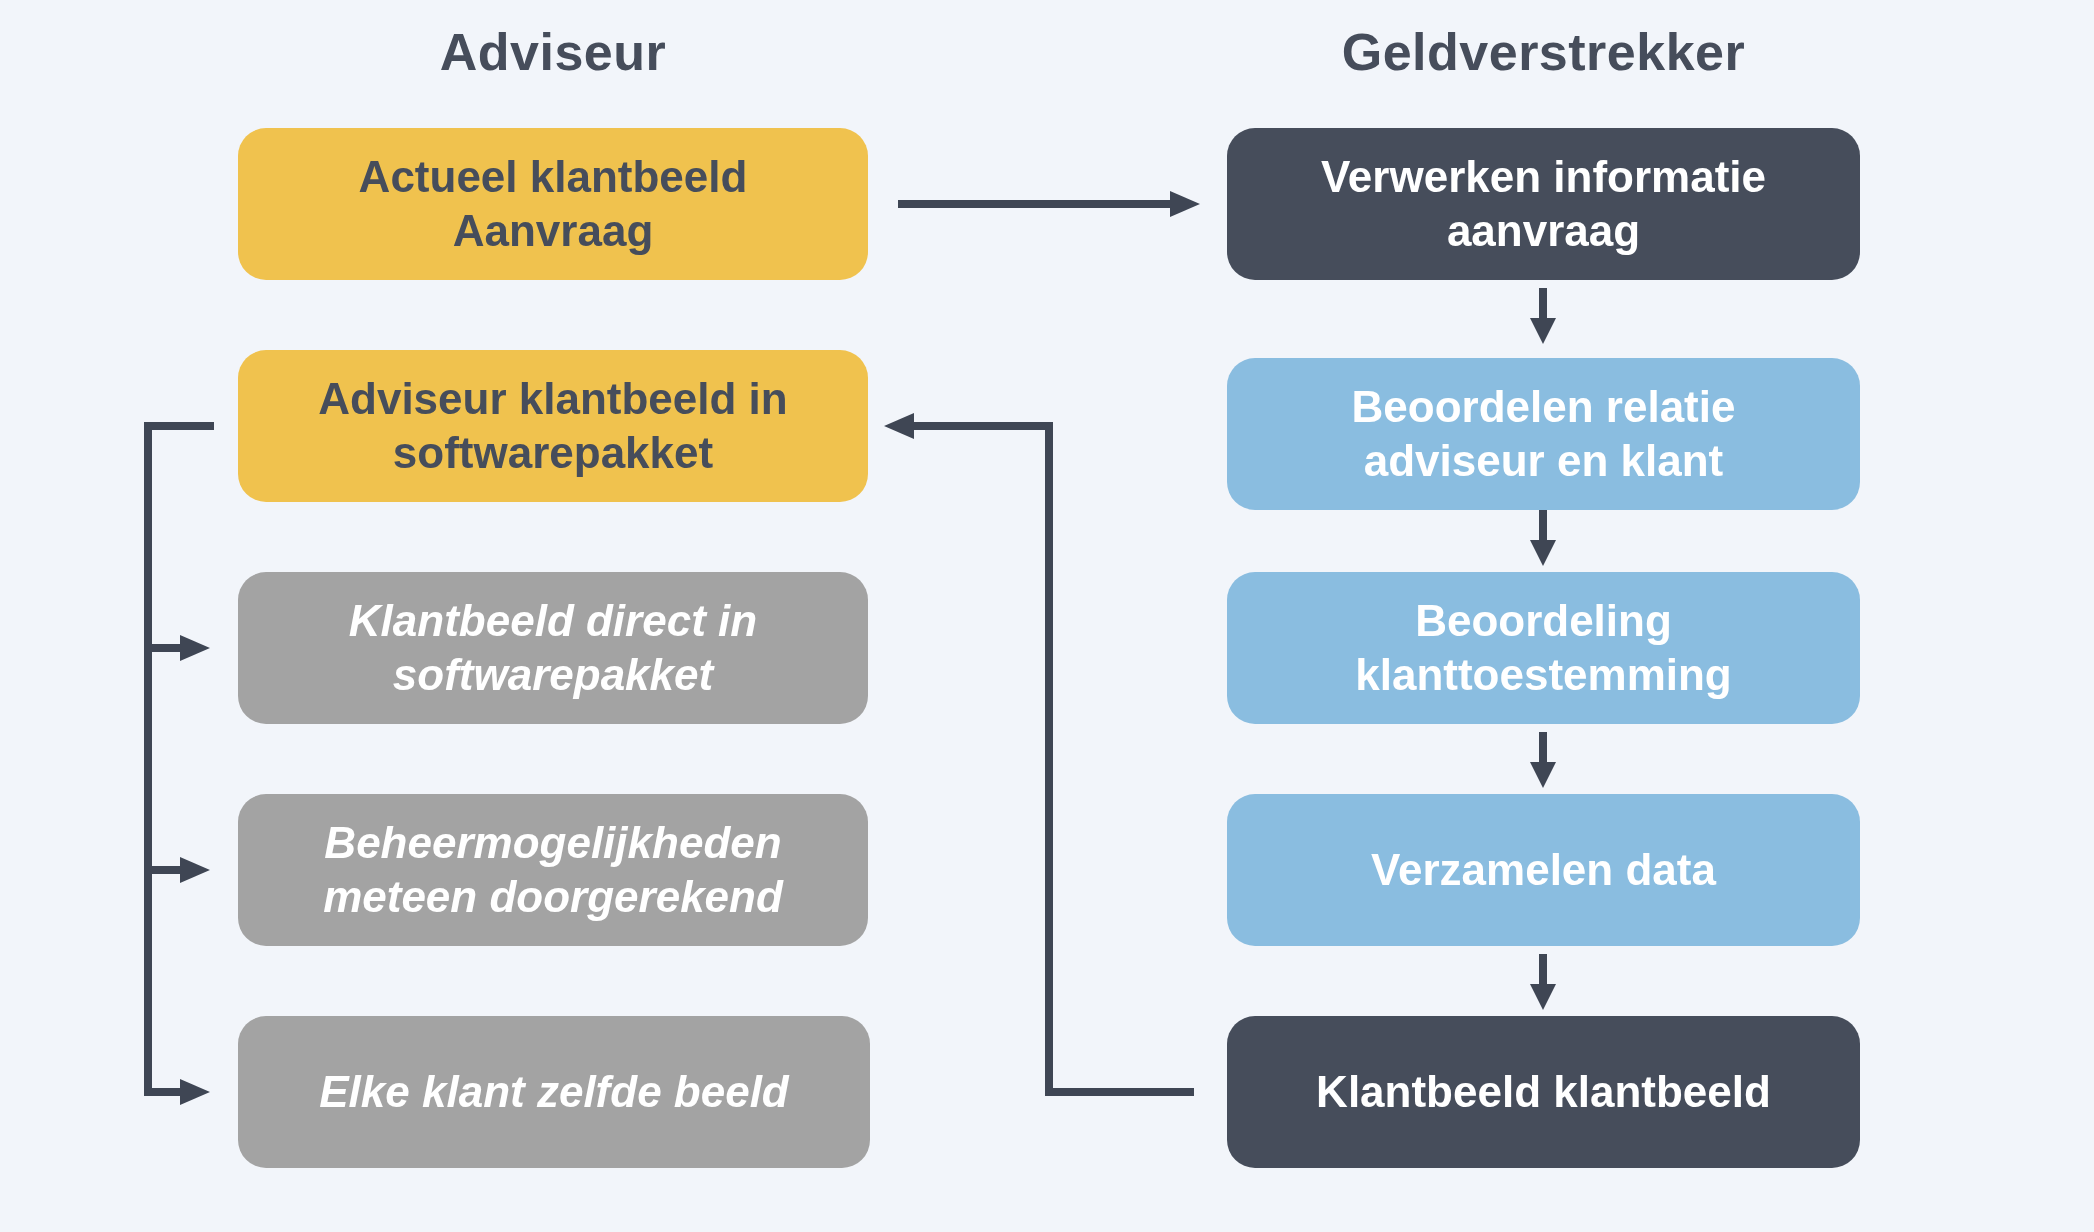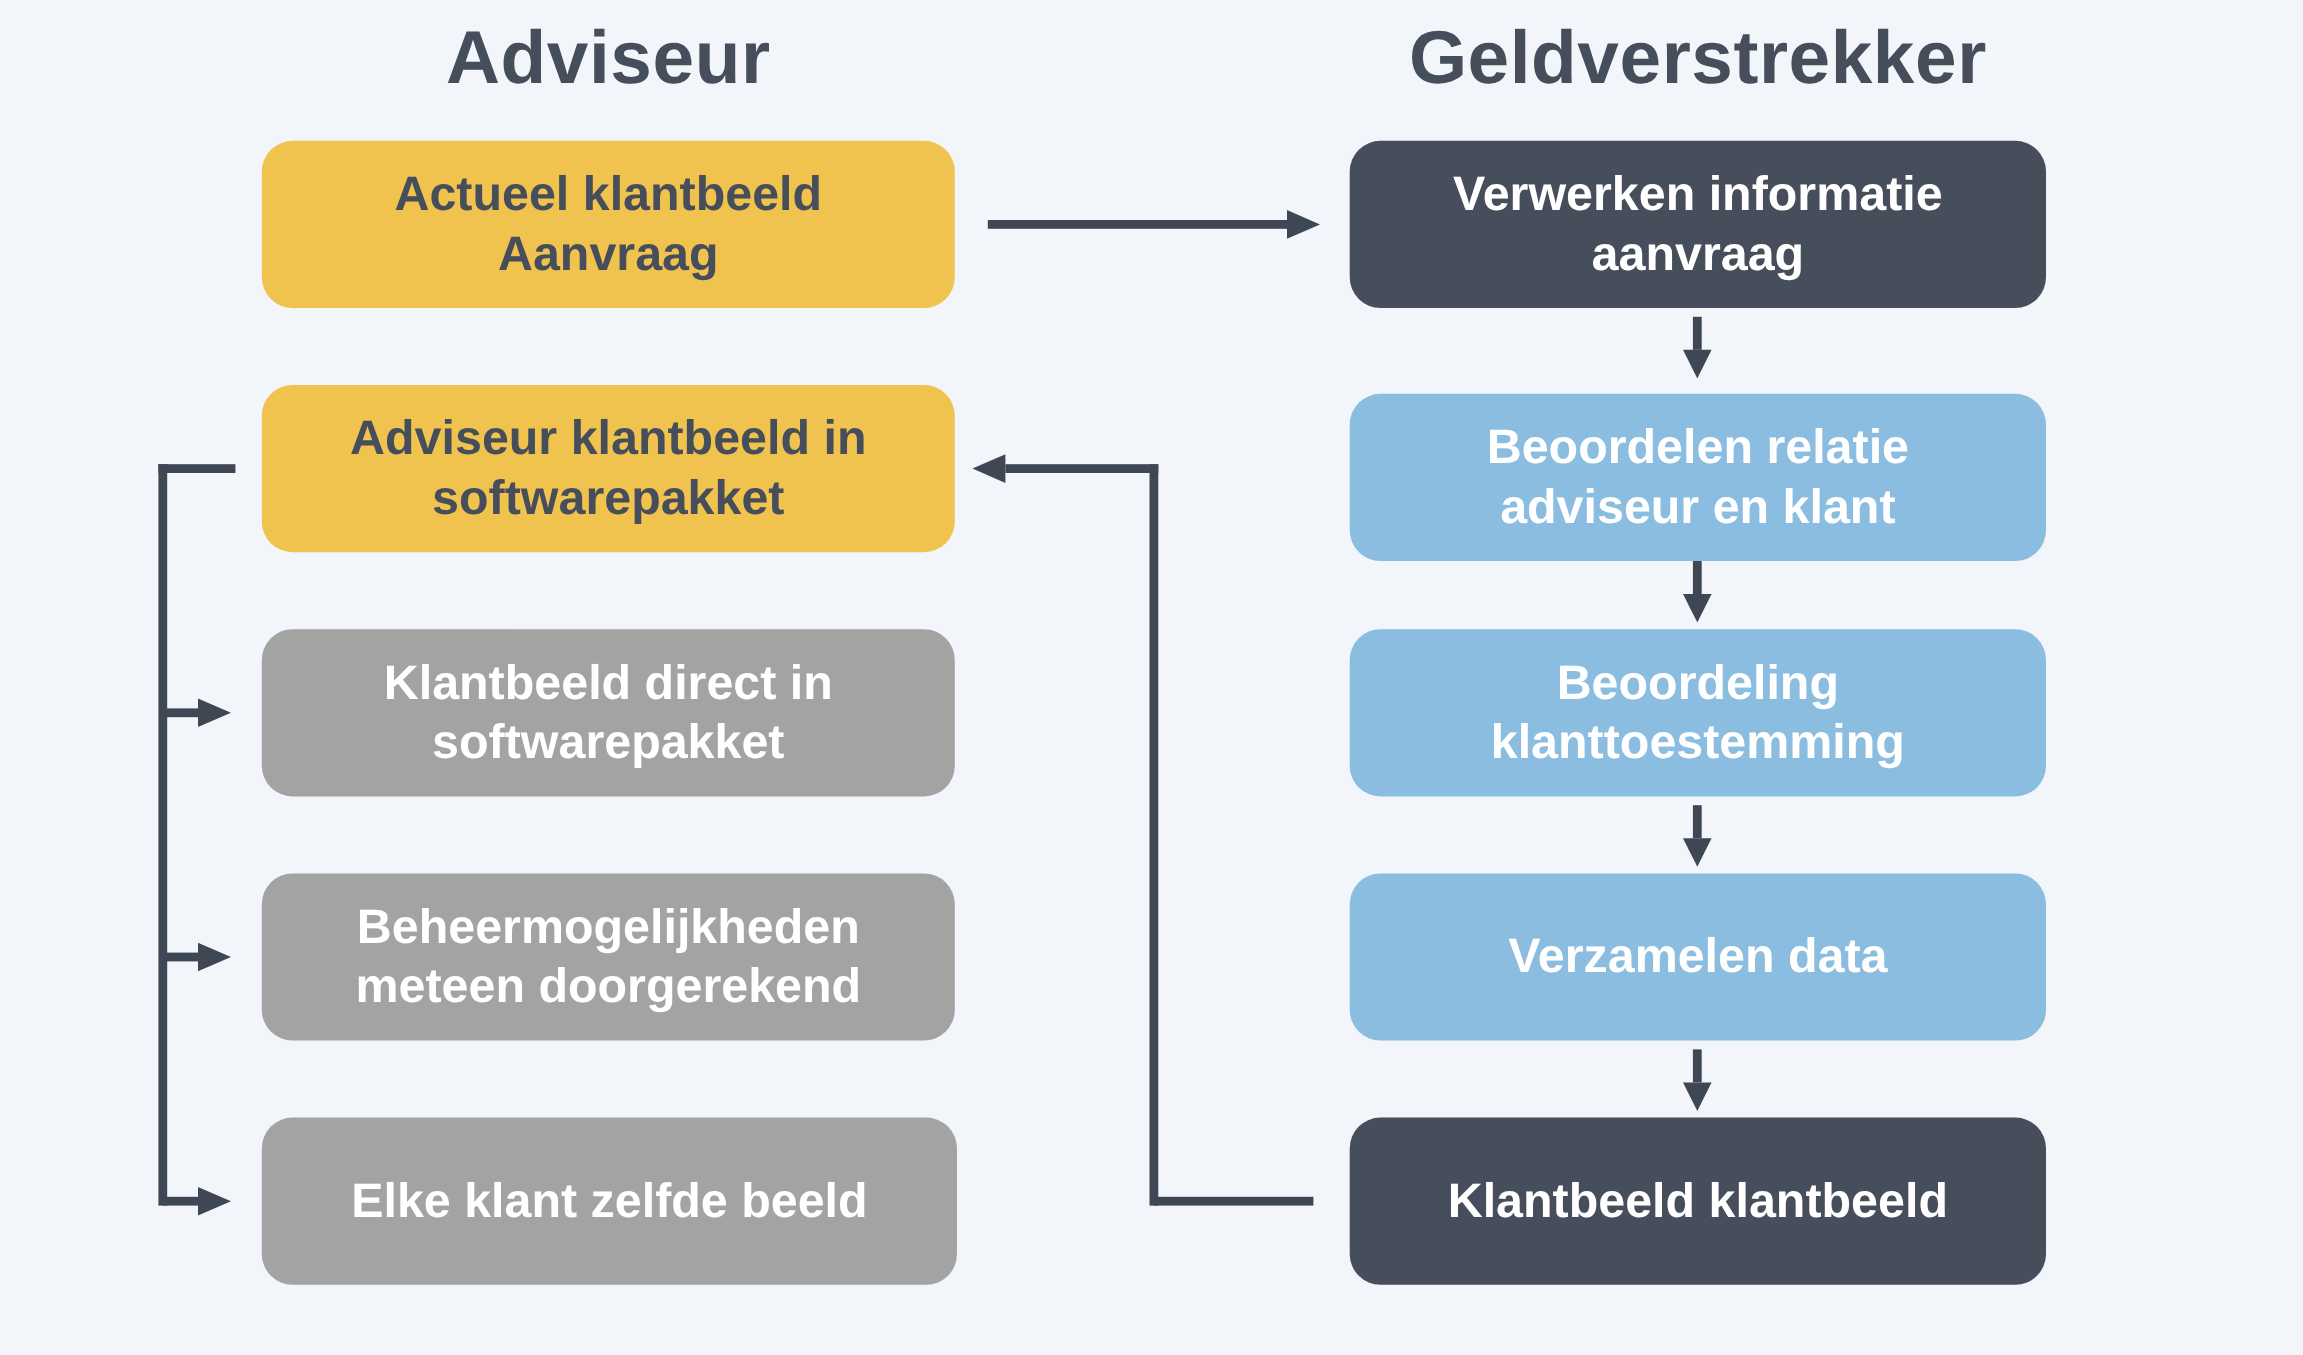--- a/index.html
+++ b/index.html
@@ -3,33 +3,33 @@
 <meta charset="utf-8">
 <style>
   html,body{margin:0;padding:0;background:#e8ebf1;}
   .canvas{
     position:relative;width:2094px;height:1232px;overflow:hidden;
     background:var(--background,#f2f5fa);
     font-family:"Liberation Sans",sans-serif;
   }
   .col-header{
     position:absolute;height:56px;
-    font-size:68px;font-weight:bold;line-height:56px;
+    font-size:52px;font-weight:bold;line-height:56px;
     color:var(--text_dark,#464d5b);text-align:center;
     letter-spacing:0.5px;
   }
   .box{
     position:absolute;height:152px;border-radius:28px;
     display:flex;align-items:center;justify-content:center;
     text-align:center;white-space:pre-line;
     font-size:44px;font-weight:bold;line-height:1.22;
     padding:14px 12px;box-sizing:border-box;
   }
   .box.yellow{background:var(--yellow,#f0c24e);color:var(--text_dark,#464d5b);}
-  .box.gray{background:var(--gray,#a3a3a3);color:var(--text_light,#ffffff);}
+  .box.gray{background:var(--gray,#a3a3a3);color:var(--text_light,#ffffff);font-style:italic;}
   .box.navy{background:var(--navy,#464d5b);color:var(--text_light,#ffffff);}
   .box.blue{background:var(--blue,#8abde0);color:var(--text_light,#ffffff);}
   .h-line{position:absolute;height:8px;background:var(--arrow,#3f4654);}
   .v-line{position:absolute;width:8px;background:var(--arrow,#3f4654);}
   .head-right{position:absolute;width:0;height:0;
     border-top:13px solid transparent;border-bottom:13px solid transparent;
     border-left:30px solid var(--arrow,#3f4654);}
   .head-left{position:absolute;width:0;height:0;
     border-top:13px solid transparent;border-bottom:13px solid transparent;
     border-right:30px solid var(--arrow,#3f4654);}

